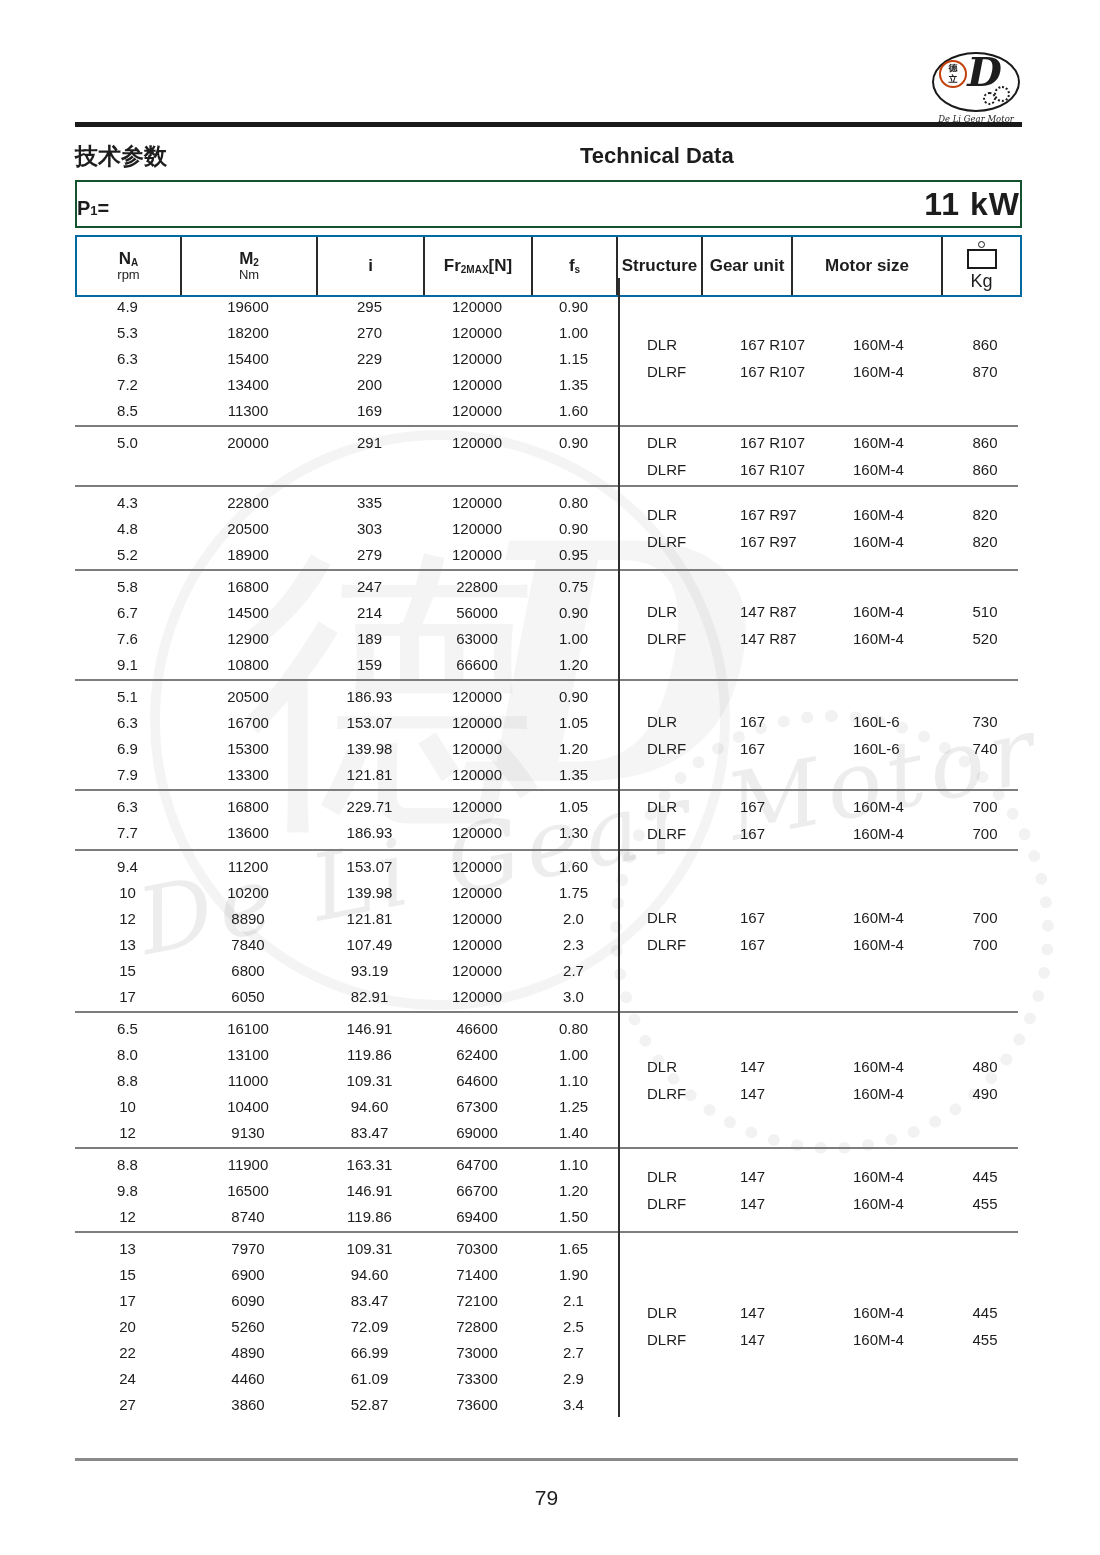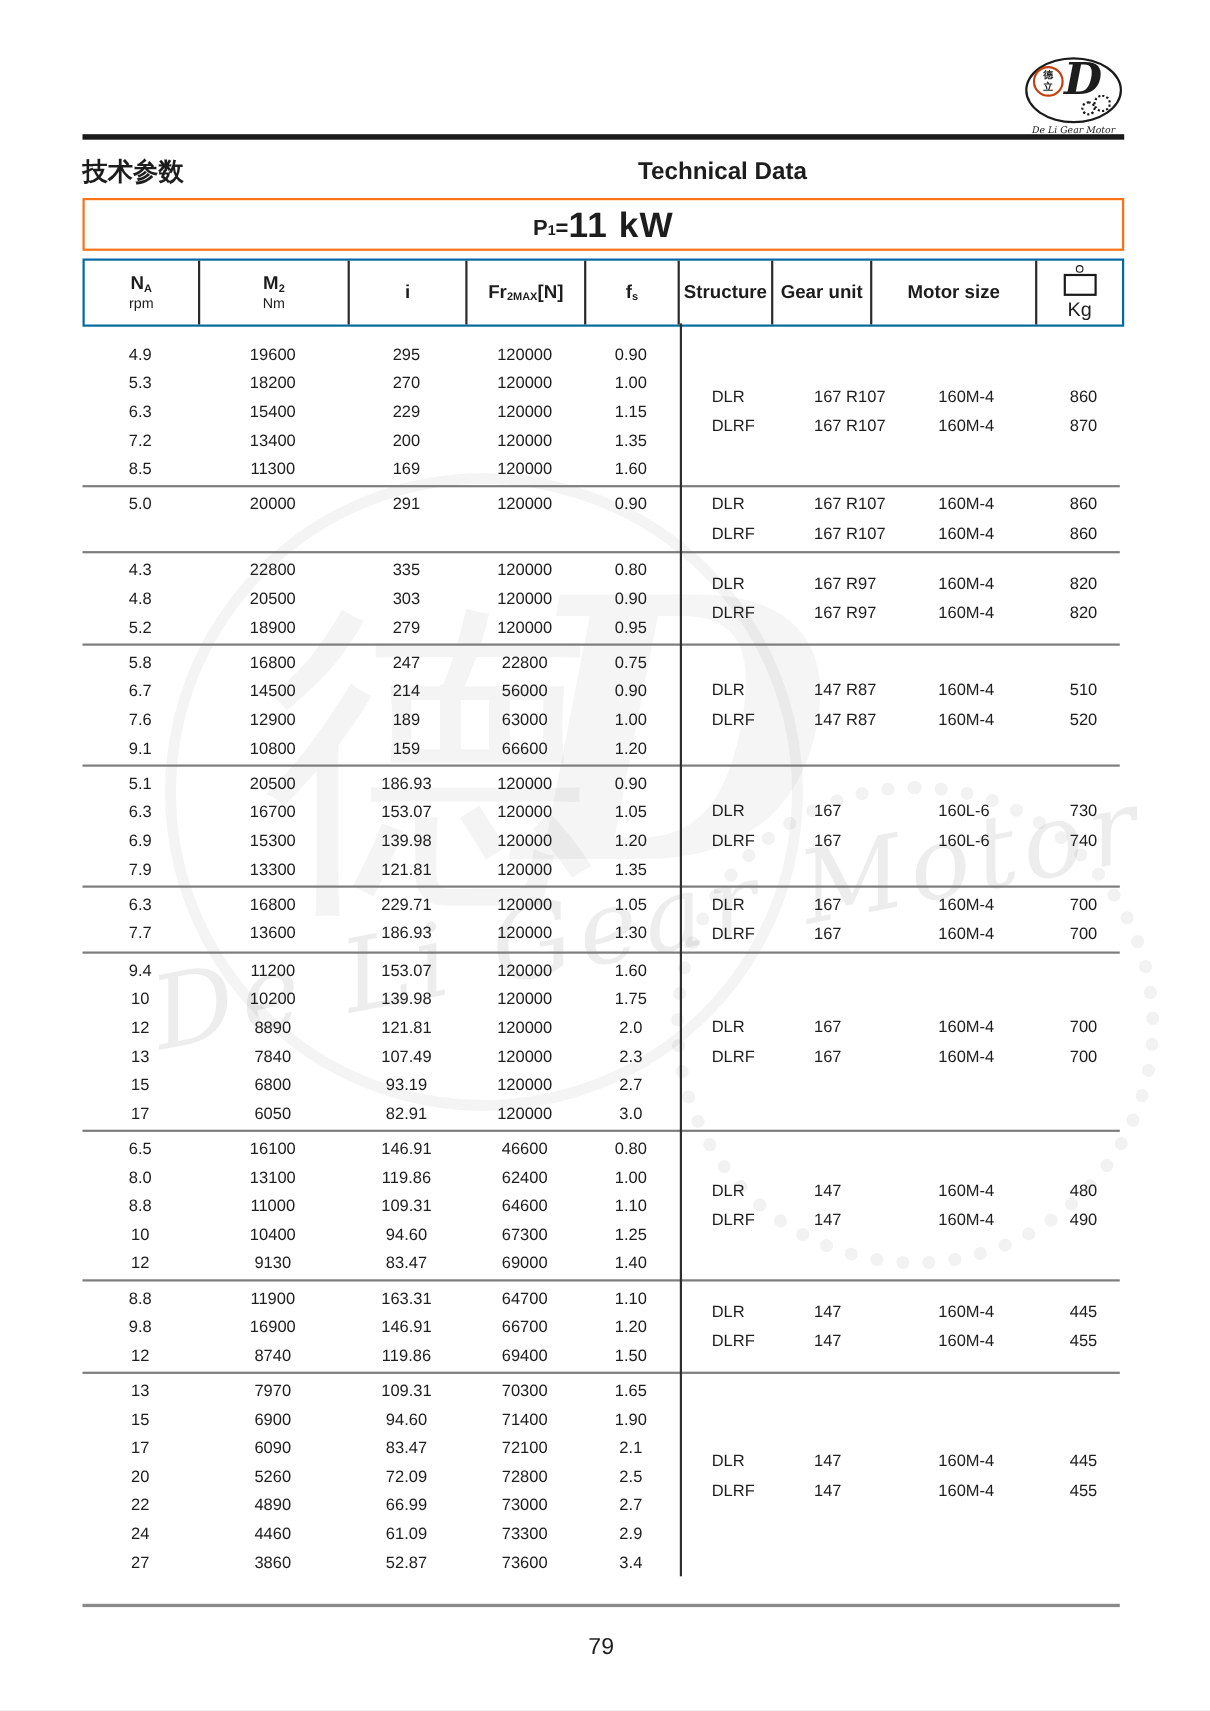--- a/index.html
+++ b/index.html
@@ -32,38 +32,38 @@
           font-family:"DejaVu Serif",serif;line-height:1;}
   .logo-gear1{position:absolute;right:8px;bottom:8px;width:12px;height:12px;border:2px dotted #1a1a1a;border-radius:50%;}
   .logo-gear2{position:absolute;right:22px;bottom:5px;width:9px;height:9px;border:2px dotted #1a1a1a;border-radius:50%;}
   .logo-caption{font-size:8.5px;font-style:italic;font-family:"DejaVu Serif",serif;margin-top:2px;white-space:nowrap;}
   .brand-name{font-size:46px;font-weight:bold;font-family:"DejaVu Serif",serif;letter-spacing:12px;white-space:nowrap;}
   .brand-rule{position:absolute;left:75px;top:122px;width:947px;height:5px;background:#1a1a1a;}
   
   .title-cn{position:absolute;left:75px;top:141px;font-size:23px;font-weight:bold;}
   .title-en{position:absolute;left:580px;top:143px;font-size:22px;font-weight:bold;}
   
-  .power-box{position:absolute;left:75px;top:180px;width:943px;height:44px;border:2px solid #f97316;
-             display:flex;align-items:baseline;justify-content:center;background:#fff;}
+  .power-box{position:absolute;left:75px;top:180px;width:943px;height:44px;border:2px solid #14532d;
+             display:flex;align-items:baseline;justify-content:space-between;background:#fff;}
   .p-prefix{font-size:20px;font-weight:bold;align-self:center;margin-top:8px;}
   .p-sub{font-size:13px;font-weight:bold;}
   .p-value{font-size:32px;font-weight:bold;letter-spacing:1px;align-self:center;}
   
   .thead{position:absolute;left:75px;top:235px;width:943px;height:58px;border:2px solid #0369a1;
          display:grid;grid-template-columns:105px 136px 107px 108px 85px 85px 90px 150px auto;background:#fff;}
   .hcell{border-right:2px solid #2a2a2a;display:flex;flex-direction:column;align-items:center;justify-content:center;line-height:1.15;}
   .hcell:last-child{border-right:none;}
   .th-main{font-size:17px;font-weight:bold;}
   .th-sub{font-size:10px;font-weight:bold;vertical-align:-2px;}
   .th-unit{font-size:13px;}
   .w-knob{width:5px;height:5px;border:1.5px solid #1a1a1a;border-radius:50%;margin:0 auto 1px;}
   .w-rect{width:26px;height:16px;border:2px solid #1a1a1a;margin:0 auto;}
   .kg-label{font-size:18px;margin-top:2px;}
   
-  .tbody{position:absolute;left:75px;top:294px;width:943px;padding-top:15px;}
+  .tbody{position:absolute;left:75px;top:278px;width:943px;padding-top:15px;}
   .tbody::before{content:"";position:absolute;left:543px;top:0;bottom:0;width:2px;background:#2e2e2e;}
   .group{display:flex;}
   .g-left{width:543px;display:flex;flex-direction:column;justify-content:flex-start;}
   .drow{height:26px;display:grid;grid-template-columns:105px 136px 107px 108px 85px;align-items:center;
         text-align:center;font-size:15px;}
   .g-right{width:398px;margin-left:2px;display:flex;flex-direction:column;justify-content:center;}
   .urow{height:27px;display:grid;grid-template-columns:93px 113px 99px 66px;align-items:center;
         font-size:15px;padding-left:27px;}
   .urow .cell{text-align:left;}
   .urow .kgcell{text-align:center;}
@@ -513,21 +513,21 @@
           <div class="g-left">
             <div class="drow">
               <div class="cell">8.8</div>
               <div class="cell">11900</div>
               <div class="cell">163.31</div>
               <div class="cell">64700</div>
               <div class="cell">1.10</div>
             </div>
             <div class="drow">
               <div class="cell">9.8</div>
-              <div class="cell">16900</div>
+              <div class="cell">16500</div>
               <div class="cell">146.91</div>
               <div class="cell">66700</div>
               <div class="cell">1.20</div>
             </div>
             <div class="drow">
               <div class="cell">12</div>
               <div class="cell">8740</div>
               <div class="cell">119.86</div>
               <div class="cell">69400</div>
               <div class="cell">1.50</div>

